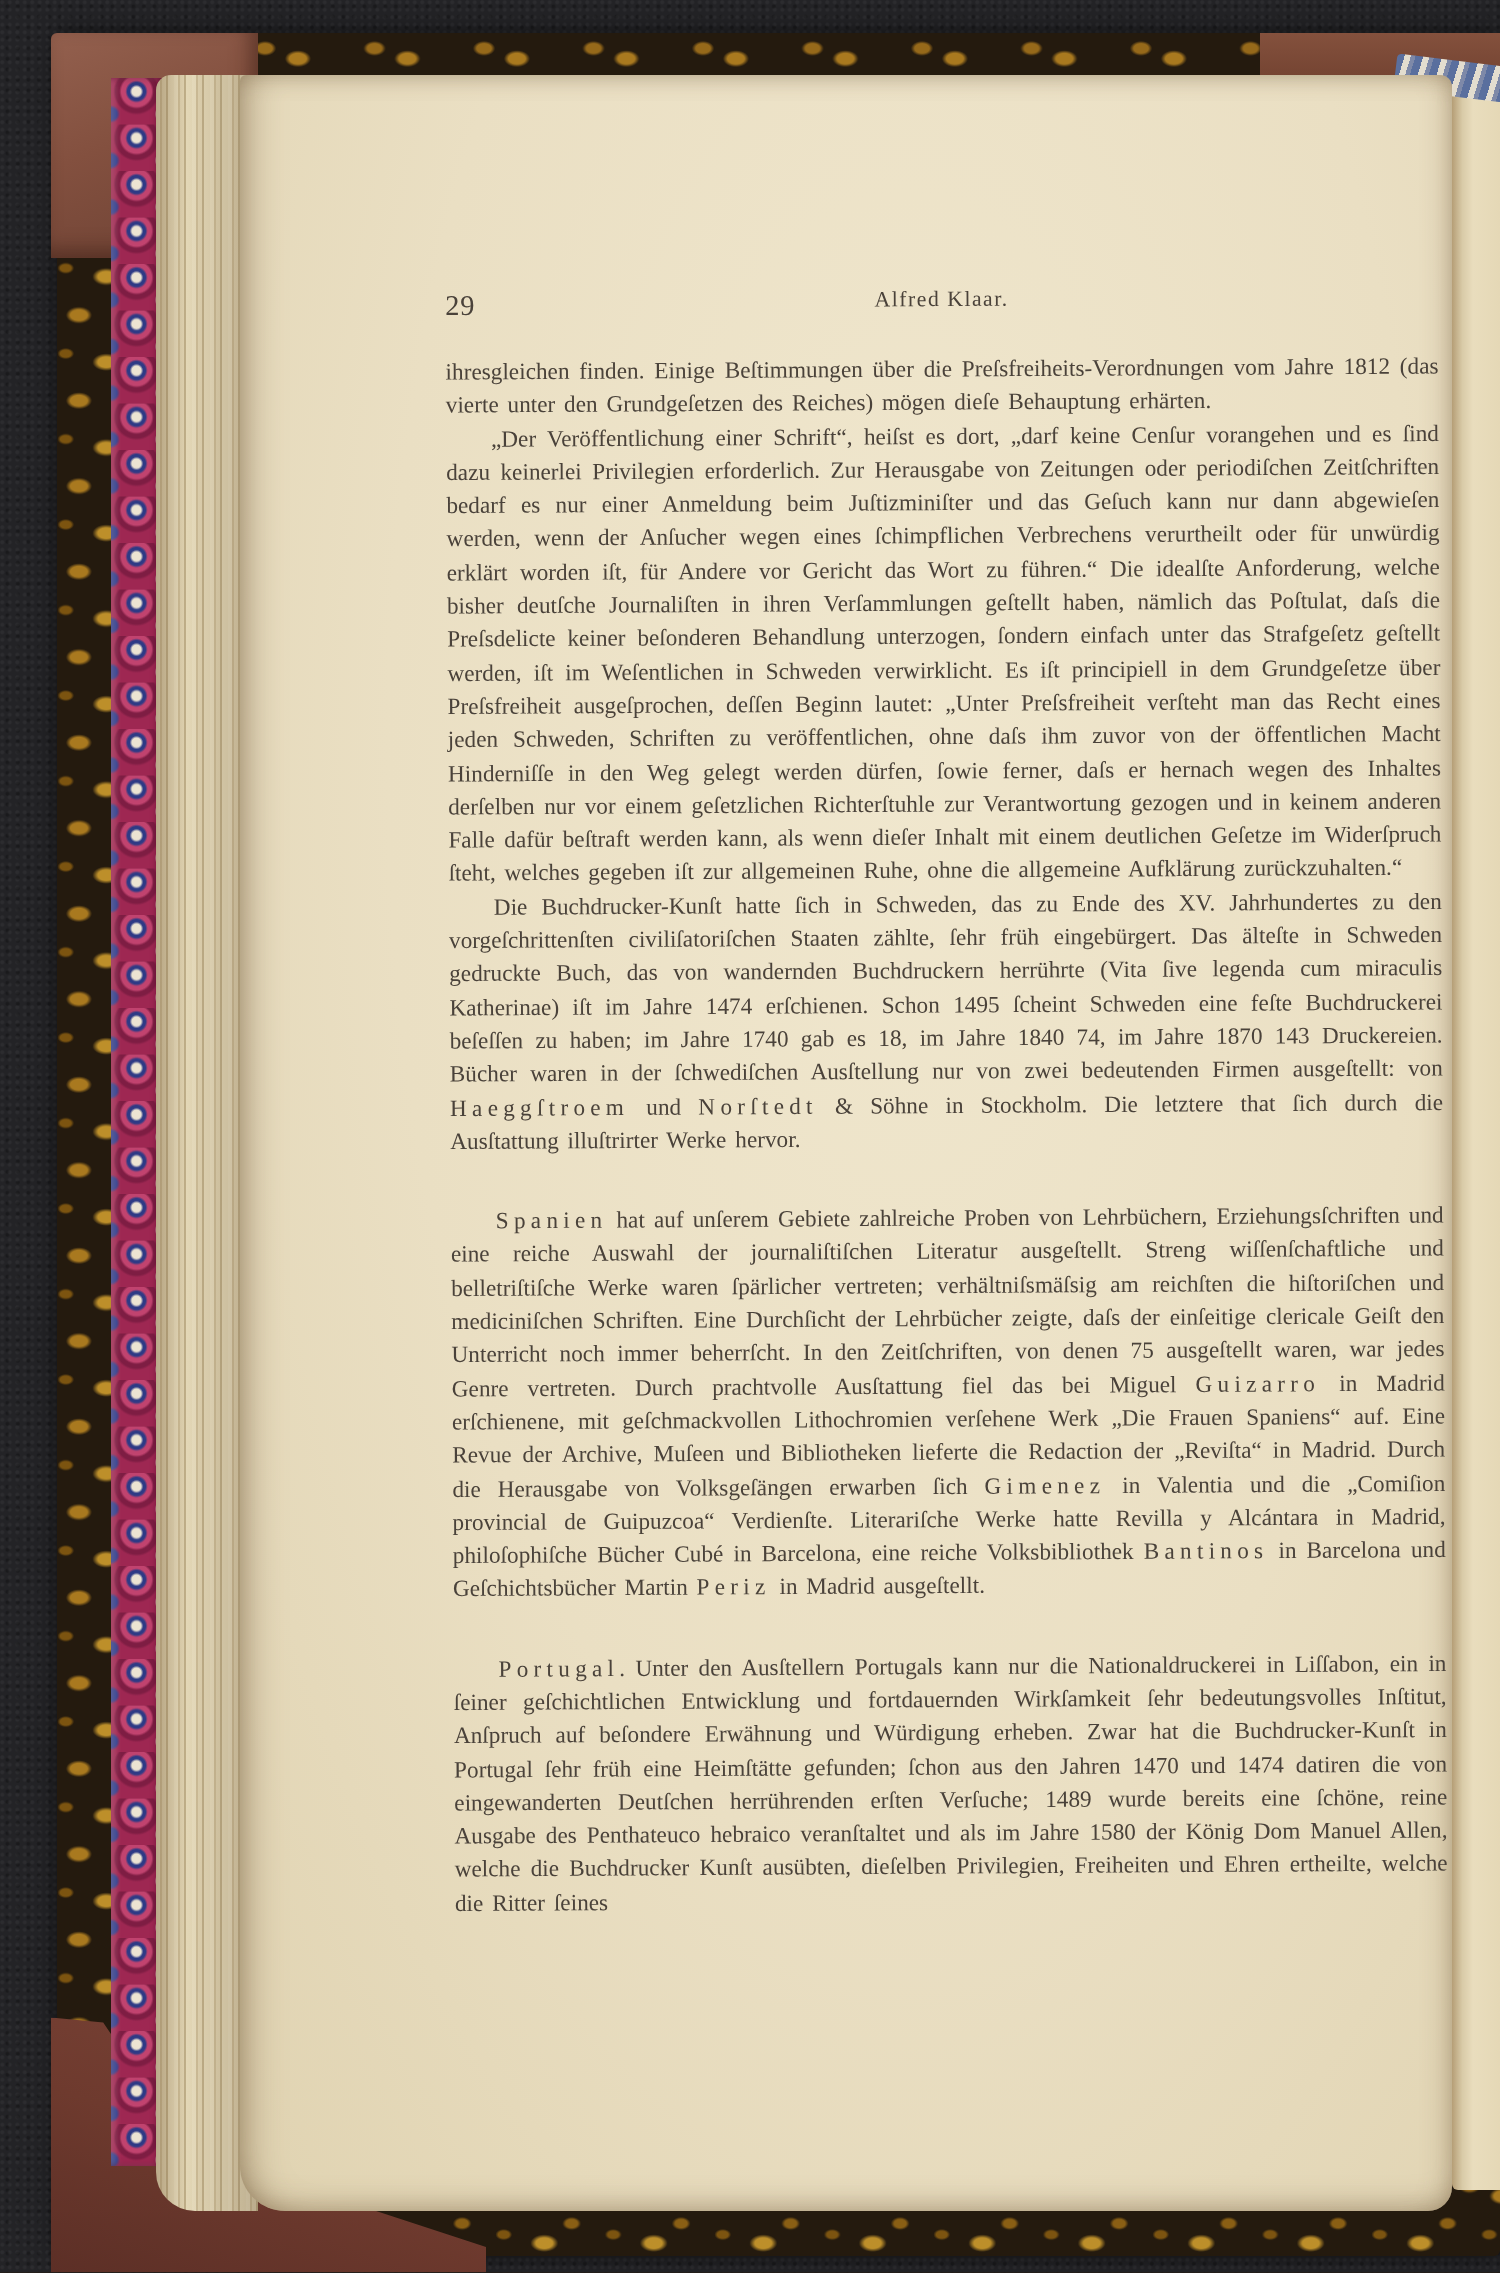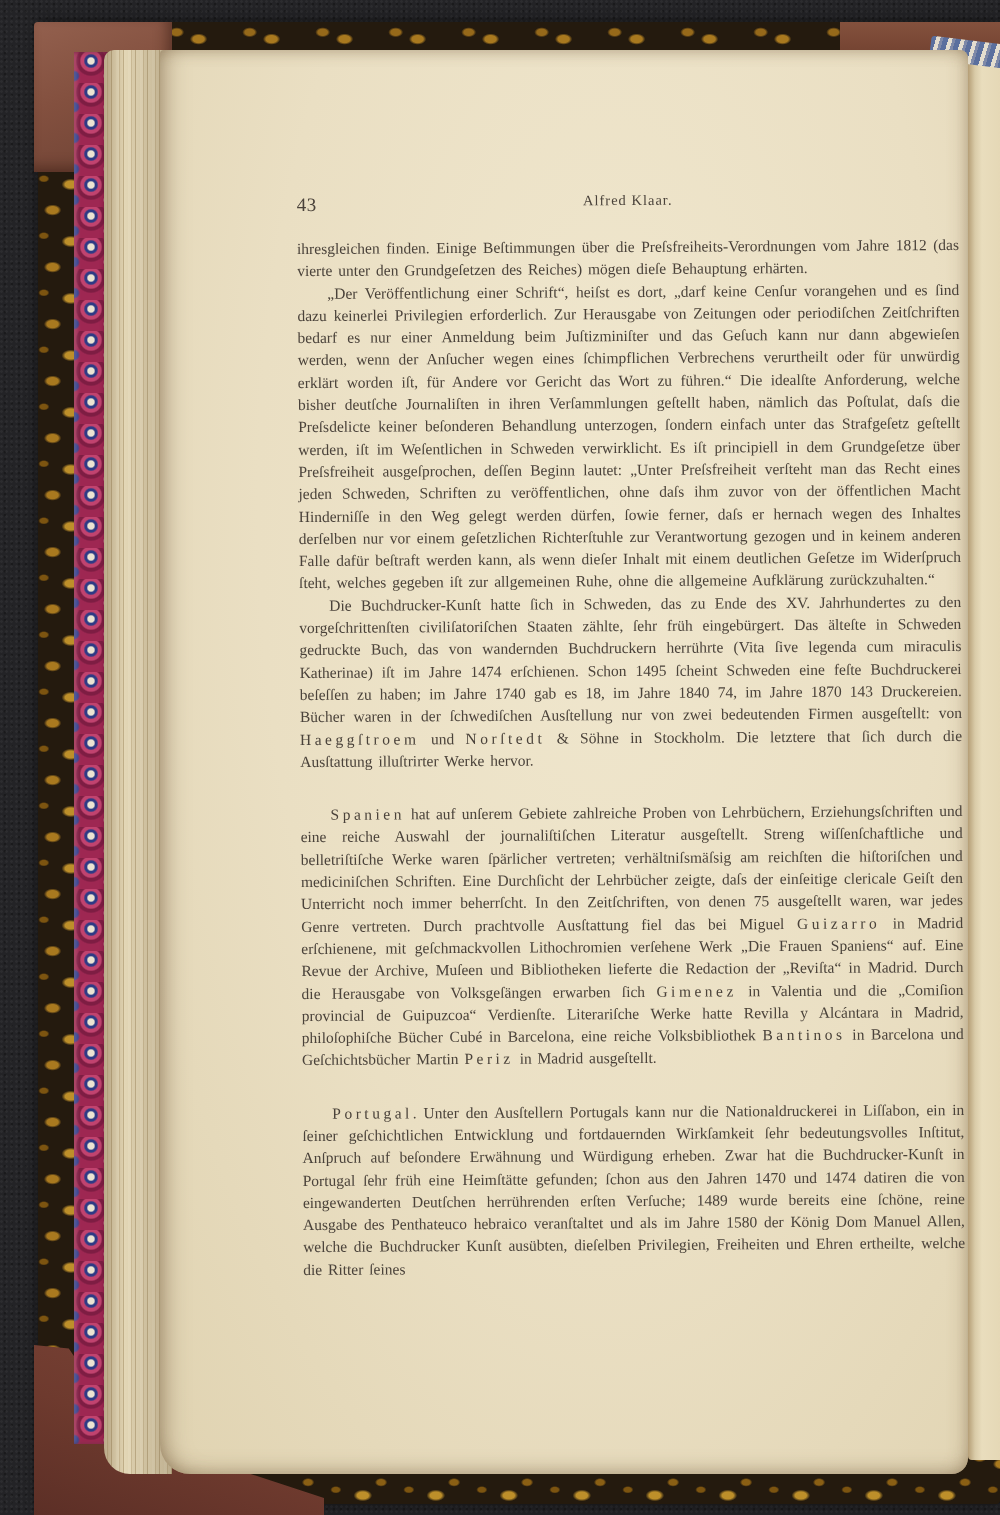--- a/index.html
+++ b/index.html
@@ -113,21 +113,21 @@
 <div class="abs leather-bottom-left"></div>
 <div class="abs leather-top-right"></div>
 <div class="abs marble"></div>
 <div class="abs stack"></div>
 <div class="abs next-page"></div>
 <div class="abs headband"></div>
 
 <div class="abs page">
   <div class="abs text-block">
     <div class="header-row">
-      <span class="page-number">43</span>
+      <span class="page-number">29</span>
       <span class="running-header">Alfred Klaar.</span>
     </div>
     <div class="body-text" id="paragraphs">
         <p class=""><span>ihresgleichen finden. Einige Beſtimmungen über die Preſsfreiheits-Verordnungen vom Jahre 1812 (das vierte unter den Grundgeſetzen des Reiches) mögen dieſe Behauptung erhärten.</span></p>
         <p class="indent "><span>„Der Veröffentlichung einer Schrift“, heiſst es dort, „darf keine Cenſur vorangehen und es ſind dazu keinerlei Privilegien erforderlich. Zur Herausgabe von Zeitungen oder periodiſchen Zeitſchriften bedarf es nur einer Anmeldung beim Juſtizminiſter und das Geſuch kann nur dann abgewieſen werden, wenn der Anſucher wegen eines ſchimpflichen Verbrechens verurtheilt oder für unwürdig erklärt worden iſt, für Andere vor Gericht das Wort zu führen.“ Die idealſte Anforderung, welche bisher deutſche Journaliſten in ihren Verſammlungen geſtellt haben, nämlich das Poſtulat, daſs die Preſsdelicte keiner beſonderen Behandlung unterzogen, ſondern einfach unter das Strafgeſetz geſtellt werden, iſt im Weſentlichen in Schweden verwirklicht. Es iſt principiell in dem Grundgeſetze über Preſsfreiheit ausgeſprochen, deſſen Beginn lautet: „Unter Preſsfreiheit verſteht man das Recht eines jeden Schweden, Schriften zu veröffentlichen, ohne daſs ihm zuvor von der öffentlichen Macht Hinderniſſe in den Weg gelegt werden dürfen, ſowie ferner, daſs er hernach wegen des Inhaltes derſelben nur vor einem geſetzlichen Richterſtuhle zur Verantwortung gezogen und in keinem anderen Falle dafür beſtraft werden kann, als wenn dieſer Inhalt mit einem deutlichen Geſetze im Widerſpruch ſteht, welches gegeben iſt zur allgemeinen Ruhe, ohne die allgemeine Aufklärung zurückzuhalten.“</span></p>
         <p class="indent "><span>Die Buchdrucker-Kunſt hatte ſich in Schweden, das zu Ende des XV. Jahrhundertes zu den vorgeſchrittenſten civiliſatoriſchen Staaten zählte, ſehr früh eingebürgert. Das älteſte in Schweden gedruckte Buch, das von wandernden Buchdruckern herrührte (Vita ſive legenda cum miraculis Katherinae) iſt im Jahre 1474 erſchienen. Schon 1495 ſcheint Schweden eine feſte Buchdruckerei beſeſſen zu haben; im Jahre 1740 gab es 18, im Jahre 1840 74, im Jahre 1870 143 Druckereien. Bücher waren in der ſchwediſchen Ausſtellung nur von zwei bedeutenden Firmen ausgeſtellt: von </span><span class="spaced">Haeggſtroem</span><span> und </span><span class="spaced">Norſtedt</span><span> &amp; Söhne in Stockholm. Die letztere that ſich durch die Ausſtattung illuſtrirter Werke hervor.</span></p>
         <p class="indent gap"><span class="spaced">Spanien</span><span> hat auf unſerem Gebiete zahlreiche Proben von Lehrbüchern, Erziehungsſchriften und eine reiche Auswahl der journaliſtiſchen Literatur ausgeſtellt. Streng wiſſenſchaftliche und belletriſtiſche Werke waren ſpärlicher vertreten; verhältniſsmäſsig am reichſten die hiſtoriſchen und mediciniſchen Schriften. Eine Durchſicht der Lehrbücher zeigte, daſs der einſeitige clericale Geiſt den Unterricht noch immer beherrſcht. In den Zeitſchriften, von denen 75 ausgeſtellt waren, war jedes Genre vertreten. Durch prachtvolle Ausſtattung fiel das bei Miguel </span><span class="spaced">Guizarro</span><span> in Madrid erſchienene, mit geſchmackvollen Lithochromien verſehene Werk „Die Frauen Spaniens“ auf. Eine Revue der Archive, Muſeen und Bibliotheken lieferte die Redaction der „Reviſta“ in Madrid. Durch die Herausgabe von Volksgeſängen erwarben ſich </span><span class="spaced">Gimenez</span><span> in Valentia und die „Comiſion provincial de Guipuzcoa“ Verdienſte. Literariſche Werke hatte Revilla y Alcántara in Madrid, philoſophiſche Bücher Cubé in Barcelona, eine reiche Volksbibliothek </span><span class="spaced">Bantinos</span><span> in Barcelona und Geſchichtsbücher Martin </span><span class="spaced">Periz</span><span> in Madrid ausgeſtellt.</span></p>
         <p class="indent gap"><span class="spaced">Portugal</span><span>. Unter den Ausſtellern Portugals kann nur die Nationaldruckerei in Liſſabon, ein in ſeiner geſchichtlichen Entwicklung und fortdauernden Wirkſamkeit ſehr bedeutungsvolles Inſtitut, Anſpruch auf beſondere Erwähnung und Würdigung erheben. Zwar hat die Buchdrucker-Kunſt in Portugal ſehr früh eine Heimſtätte gefunden; ſchon aus den Jahren 1470 und 1474 datiren die von eingewanderten Deutſchen herrührenden erſten Verſuche; 1489 wurde bereits eine ſchöne, reine Ausgabe des Penthateuco hebraico veranſtaltet und als im Jahre 1580 der König Dom Manuel Allen, welche die Buchdrucker Kunſt ausübten, dieſelben Privilegien, Freiheiten und Ehren ertheilte, welche die Ritter ſeines</span></p>
       </div>
   </div>

